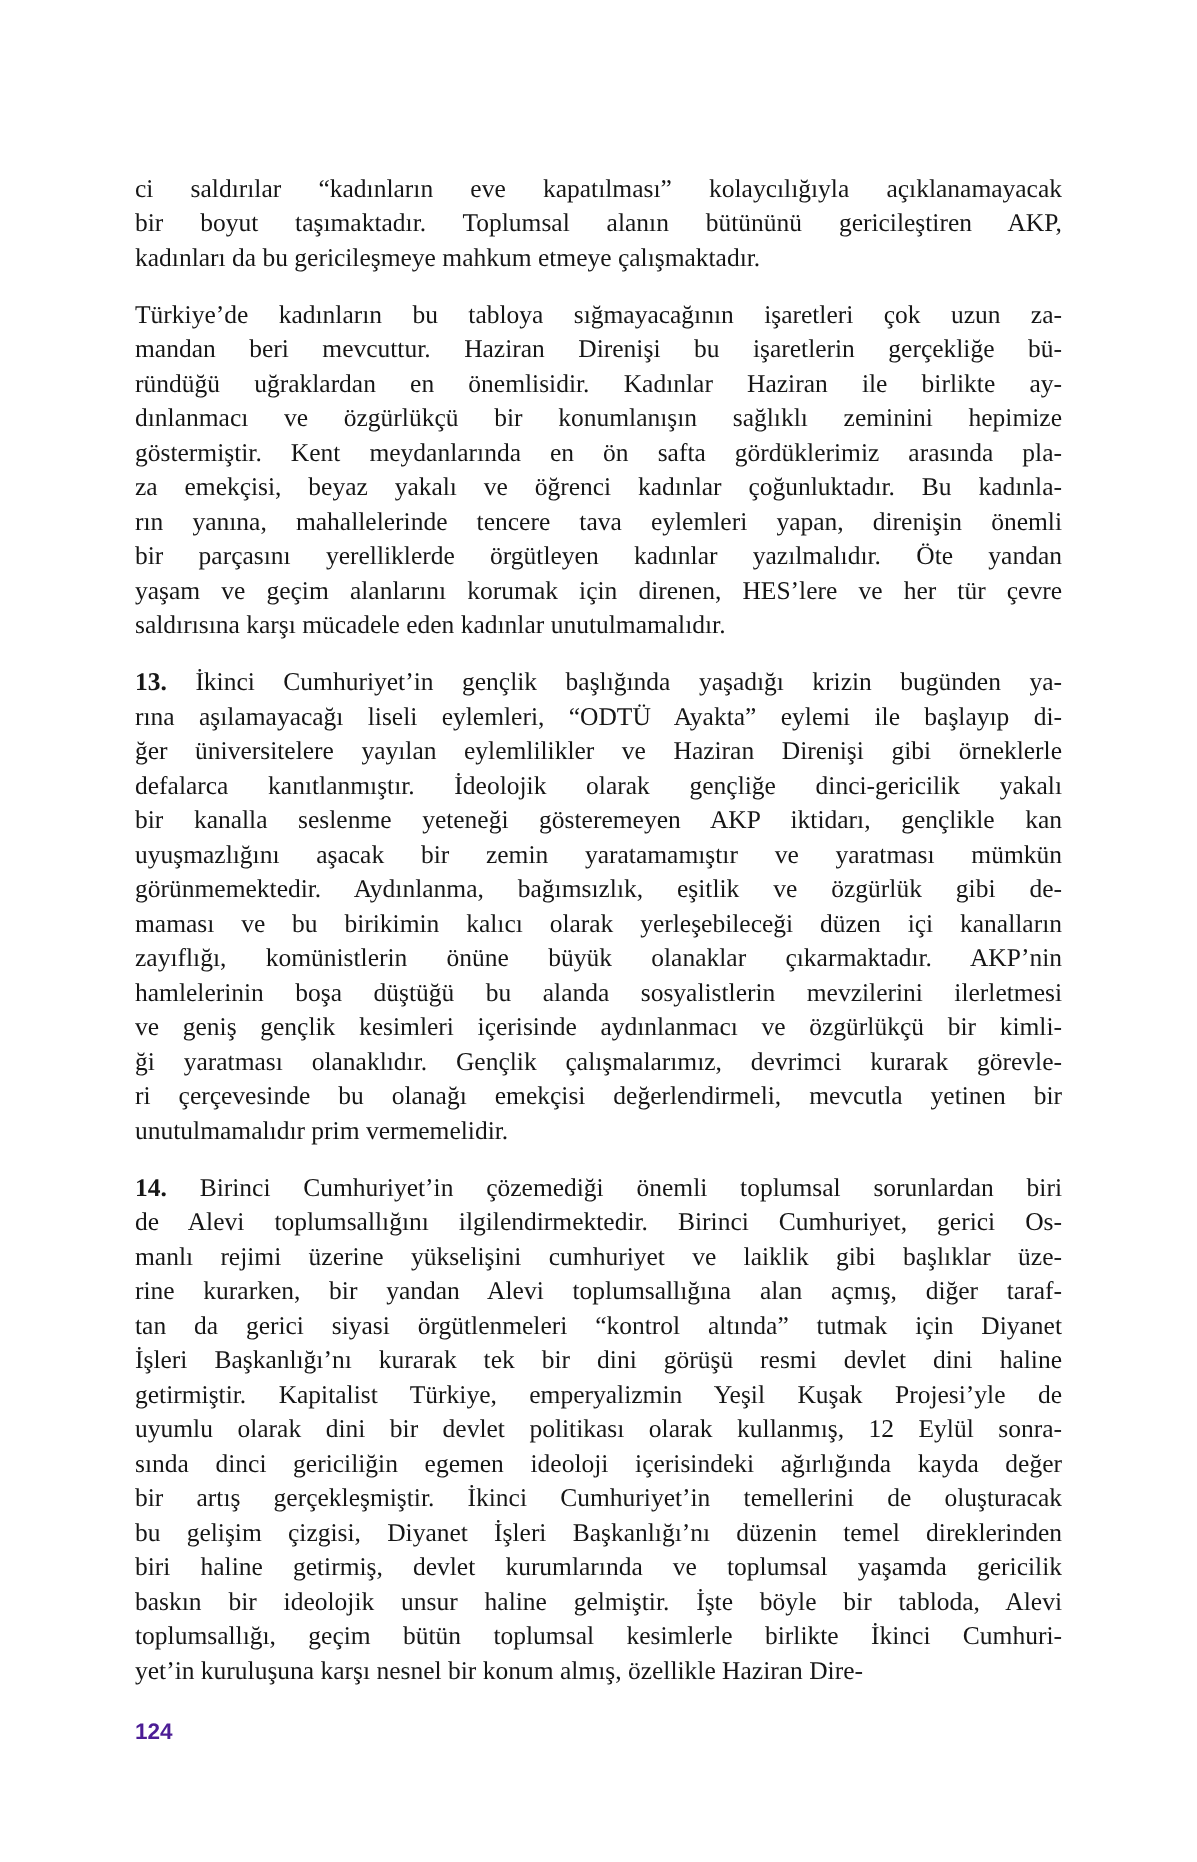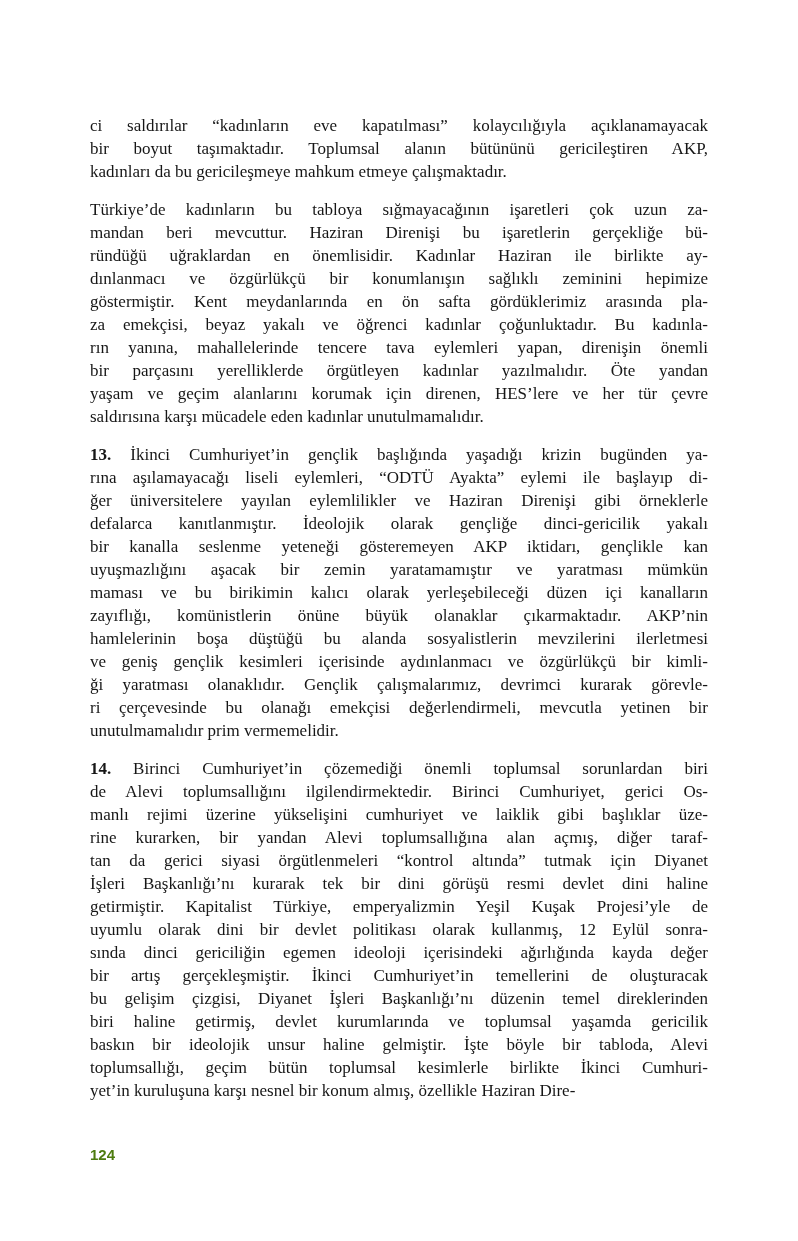--- a/index.html
+++ b/index.html
@@ -39,21 +39,21 @@
     font-weight: bold;
     margin-top: 36px;
   }
   .folio {
     position: absolute;
     left: 90px;
     top: 1146px;
     font-family: "Liberation Sans", sans-serif;
     font-weight: bold;
     font-size: 15px;
-    color: #4d7c0f;
+    color: #4c1d95;
   }
 </style>
 </head>
 <body>
 
 <div class="page">
   <div class="text-block">
 
     <div class="paragraph">
       <div class="line">ci saldırılar “kadınların eve kapatılması” kolaycılığıyla açıklanamayacak</div>
@@ -74,20 +74,21 @@
       <div class="line last">saldırısına karşı mücadele eden kadınlar unutulmamalıdır.</div>
     </div>
 
     <div class="paragraph">
       <div class="line"><span class="marker">13.</span><span> İkinci Cumhuriyet’in gençlik başlığında yaşadığı krizin bugünden ya-</span></div>
       <div class="line">rına aşılamayacağı liseli eylemleri, “ODTÜ Ayakta” eylemi ile başlayıp di-</div>
       <div class="line">ğer üniversitelere yayılan eylemlilikler ve Haziran Direnişi gibi örneklerle</div>
       <div class="line">defalarca kanıtlanmıştır. İdeolojik olarak gençliğe dinci-gericilik yakalı</div>
       <div class="line">bir kanalla seslenme yeteneği gösteremeyen AKP iktidarı, gençlikle kan</div>
       <div class="line">uyuşmazlığını aşacak bir zemin yaratamamıştır ve yaratması mümkün</div>
+      <div class="line">görünmemektedir. Aydınlanma, bağımsızlık, eşitlik ve özgürlük gibi de-</div>
       <div class="line">maması ve bu birikimin kalıcı olarak yerleşebileceği düzen içi kanalların</div>
       <div class="line">zayıflığı, komünistlerin önüne büyük olanaklar çıkarmaktadır. AKP’nin</div>
       <div class="line">hamlelerinin boşa düştüğü bu alanda sosyalistlerin mevzilerini ilerletmesi</div>
       <div class="line">ve geniş gençlik kesimleri içerisinde aydınlanmacı ve özgürlükçü bir kimli-</div>
       <div class="line">ği yaratması olanaklıdır. Gençlik çalışmalarımız, devrimci kurarak görevle-</div>
       <div class="line">ri çerçevesinde bu olanağı emekçisi değerlendirmeli, mevcutla yetinen bir</div>
       <div class="line last">unutulmamalıdır prim vermemelidir.</div>
     </div>
 
     <div class="paragraph">

